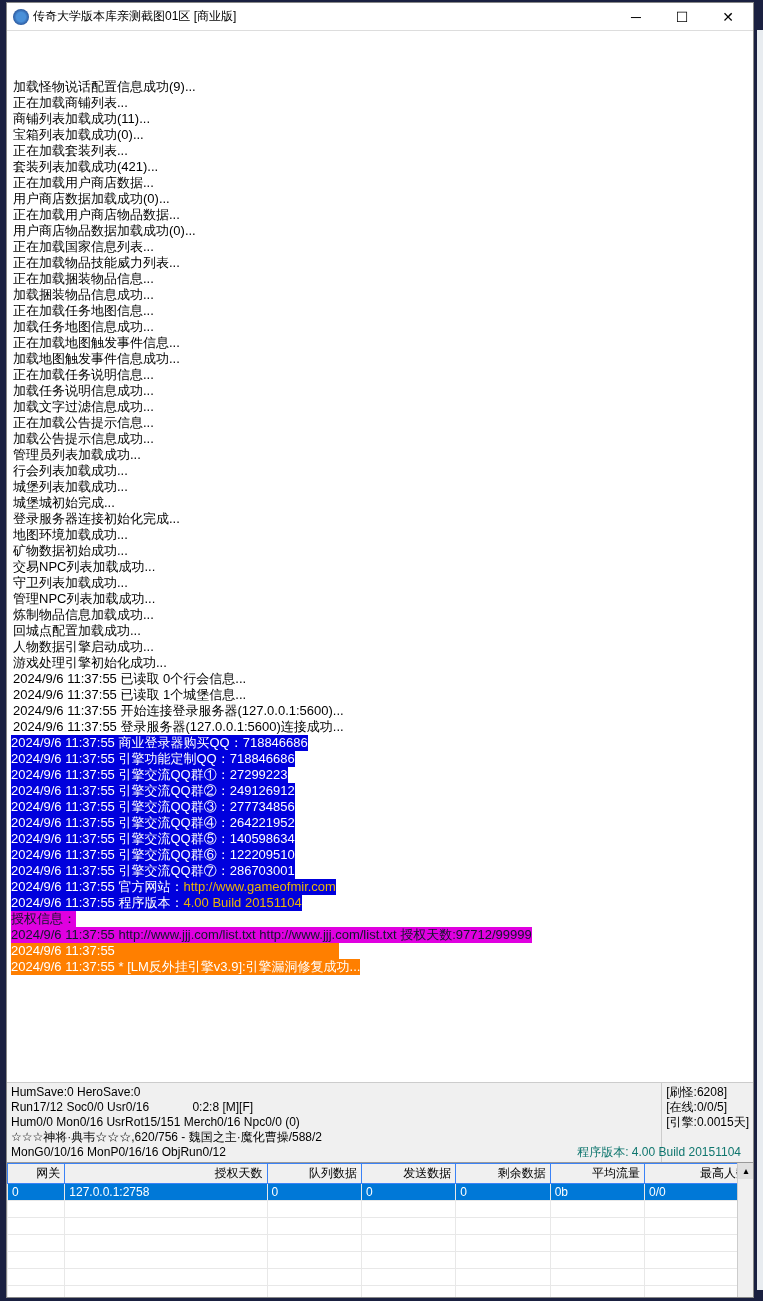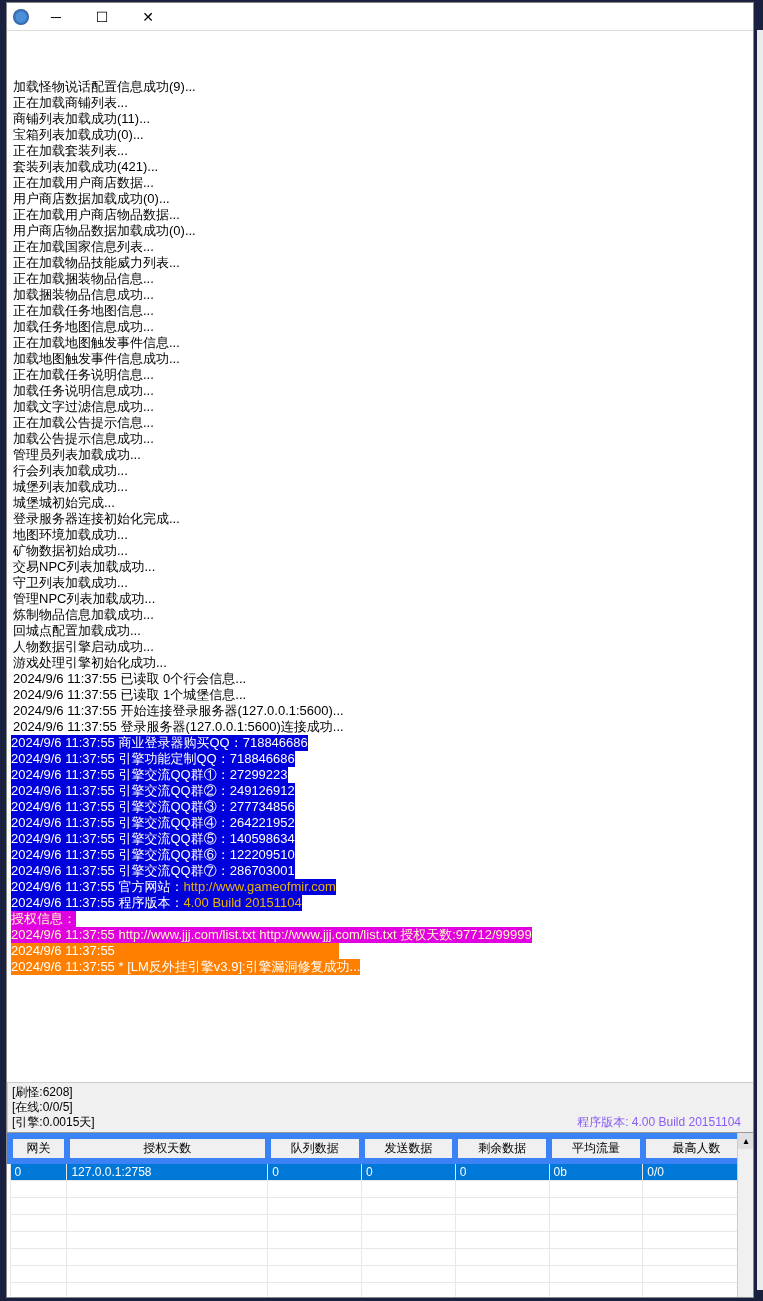--- a/index.html
+++ b/index.html
@@ -9,52 +9,58 @@
 .titlebar .icon { width: 16px; height: 16px; margin: 0 4px; background: radial-gradient(circle, #4a90d9 40%, #2c5aa0 70%); border-radius: 50%; }
 .titlebar .title { flex: 1; font-size: 12px; color: #000; white-space: nowrap; }
 .titlebar .btns { display: flex; }
 .titlebar .btn { width: 46px; height: 26px; display: flex; align-items: center; justify-content: center; font-size: 14px; color: #000; }
 .menubar { height: 24px; background: #f0f0f0; display: flex; align-items: center; padding: 2px 6px; gap: 14px; font-size: 13px; color: #000; }
 .menubar .mi { cursor: default; }
 .log { flex: 0 0 auto; height: 1051px; overflow: hidden; background: #fff; font-size: 13px; line-height: 16px; font-family: "SimSun", monospace; white-space: pre; color: #000; border-left: 4px solid #fff; position: relative; }
 .log .ln { padding: 0 2px; }
 .log .blue { background: #0000dd; color: #fff; display: inline-block; }
 .log .cyan { color: #eab308; }
-.log .mag { background: #e000e0; color: #fef9c3; display: inline-block; text-align: right; }
+.log .mag { background: #e000e0; color: #0f172a; display: inline-block; text-align: right; }
 .log .orange { background: #ff7f00; color: #fff; display: inline-block; }
 .log .greenbar { position: absolute; left: -4px; top: 144px; width: 4px; height: 16px; background: #0a0; }
 .status { background: #f0f0f0; border-top: 1px solid #ccc; display: flex; font-size: 12px; font-family: "SimSun", monospace; line-height: 15px; }
 .status .left { flex: 1; padding: 2px 4px; white-space: pre; color: #000; }
 .status .mid { padding: 2px 4px; white-space: pre; color: #000; border-left: 1px solid #ccc; }
-.status .ver { color: #8b5cf6; padding: 2px 4px; align-self: flex-end; position: absolute; right: 8px; }
+.status .ver { color: #0f766e; padding: 2px 4px; align-self: flex-end; position: absolute; right: 8px; }
 .grid { flex: 1; background: #fff; border-top: 1px solid #999; overflow: hidden; position: relative; }
 .grid table { width: 100%; border-collapse: collapse; font-size: 12px; }
-.grid th { background: #f0f0f0; border: 6px solid #3b82f6; text-align: center; padding: 1px 4px; height: 18px; font-weight: normal; }
+.grid th { background: #f0f0f0; border: 1px solid #3b82f6; text-align: right; padding: 1px 4px; height: 18px; font-weight: normal; }
 .grid td { border: 1px solid #e8e8e8; padding: 1px 4px; height: 17px; }
 .grid tr.sel td { background: #0078d7; color: #fff; }
 .grid .scroll { position: absolute; right: 0; top: 0; bottom: 0; width: 16px; background: #f0f0f0; border-left: 1px solid #ccc; }
 .grid .scroll .up { position: absolute; top: 0; width: 16px; height: 16px; background: #e0e0e0; text-align: center; font-size: 10px; line-height: 16px; }
 .side { position: absolute; right: 0; top: 30px; width: 6px; height: 1260px; background: #e8ecf0; }
 </style>
 </head>
 <body>
 
 <div class="window">
   <div class="titlebar">
     <div class="icon"></div>
+    <div class="title">传奇大学版本库亲测截图01区  [商业版]</div>
     <div class="btns">
       <div class="btn">─</div>
       <div class="btn">☐</div>
       <div class="btn">✕</div>
     </div>
   </div>
   <div class="log" id="log">
     <div class="greenbar"></div>
   <div class="ln">加载怪物说话配置信息成功(9)...</div><div class="ln">正在加载商铺列表...</div><div class="ln">商铺列表加载成功(11)...</div><div class="ln">宝箱列表加载成功(0)...</div><div class="ln">正在加载套装列表...</div><div class="ln">套装列表加载成功(421)...</div><div class="ln">正在加载用户商店数据...</div><div class="ln">用户商店数据加载成功(0)...</div><div class="ln">正在加载用户商店物品数据...</div><div class="ln">用户商店物品数据加载成功(0)...</div><div class="ln">正在加载国家信息列表...</div><div class="ln">正在加载物品技能威力列表...</div><div class="ln">正在加载捆装物品信息...</div><div class="ln">加载捆装物品信息成功...</div><div class="ln">正在加载任务地图信息...</div><div class="ln">加载任务地图信息成功...</div><div class="ln">正在加载地图触发事件信息...</div><div class="ln">加载地图触发事件信息成功...</div><div class="ln">正在加载任务说明信息...</div><div class="ln">加载任务说明信息成功...</div><div class="ln">加载文字过滤信息成功...</div><div class="ln">正在加载公告提示信息...</div><div class="ln">加载公告提示信息成功...</div><div class="ln">管理员列表加载成功...</div><div class="ln">行会列表加载成功...</div><div class="ln">城堡列表加载成功...</div><div class="ln">城堡城初始完成...</div><div class="ln">登录服务器连接初始化完成...</div><div class="ln">地图环境加载成功...</div><div class="ln">矿物数据初始成功...</div><div class="ln">交易NPC列表加载成功...</div><div class="ln">守卫列表加载成功...</div><div class="ln">管理NPC列表加载成功...</div><div class="ln">炼制物品信息加载成功...</div><div class="ln">回城点配置加载成功...</div><div class="ln">人物数据引擎启动成功...</div><div class="ln">游戏处理引擎初始化成功...</div><div class="ln">2024/9/6 11:37:55 已读取 0个行会信息...</div><div class="ln">2024/9/6 11:37:55 已读取 1个城堡信息...</div><div class="ln">2024/9/6 11:37:55 开始连接登录服务器(127.0.0.1:5600)...</div><div class="ln">2024/9/6 11:37:55 登录服务器(127.0.0.1:5600)连接成功...</div><div><span class="blue">2024/9/6 11:37:55 商业登录器购买QQ：718846686</span></div><div><span class="blue">2024/9/6 11:37:55 引擎功能定制QQ：718846686</span></div><div><span class="blue">2024/9/6 11:37:55 引擎交流QQ群①：27299223</span></div><div><span class="blue">2024/9/6 11:37:55 引擎交流QQ群②：249126912</span></div><div><span class="blue">2024/9/6 11:37:55 引擎交流QQ群③：277734856</span></div><div><span class="blue">2024/9/6 11:37:55 引擎交流QQ群④：264221952</span></div><div><span class="blue">2024/9/6 11:37:55 引擎交流QQ群⑤：140598634</span></div><div><span class="blue">2024/9/6 11:37:55 引擎交流QQ群⑥：122209510</span></div><div><span class="blue">2024/9/6 11:37:55 引擎交流QQ群⑦：286703001</span></div><div><span class="blue">2024/9/6 11:37:55 官方网站：<span class="cyan">http://www.gameofmir.com</span></span></div><div><span class="blue">2024/9/6 11:37:55 程序版本：<span class="cyan">4.00 Build 20151104</span></span></div><div><span class="mag">授权信息：</span></div><div><span class="mag">2024/9/6 11:37:55 http://www.jjj.com/list.txt http://www.jjj.com/list.txt 授权天数:97712/99999</span></div><div><span class="orange">2024/9/6 11:37:55                                                              </span></div><div><span class="orange">2024/9/6 11:37:55 * [LM反外挂引擎v3.9]:引擎漏洞修复成功...</span></div></div>
   <div class="status">
+    <div class="left">HumSave:0 HeroSave:0
+Run17/12 Soc0/0 Usr0/16             0:2:8 [M][F]
+Hum0/0 Mon0/16 UsrRot15/151 Merch0/16 Npc0/0 (0)
+☆☆☆神将·典韦☆☆☆,620/756 - 魏国之主·魔化曹操/588/2
+MonG0/10/16 MonP0/16/16 ObjRun0/12</div>
     <div class="mid">[刷怪:6208]
 [在线:0/0/5]
 [引擎:0.0015天]</div>
     <div class="ver">程序版本: 4.00 Build 20151104</div>
   </div>
   <div class="grid">
     <table>
       <thead>
           <tr id="gh">
             <th style="width: 34px;">网关</th>

